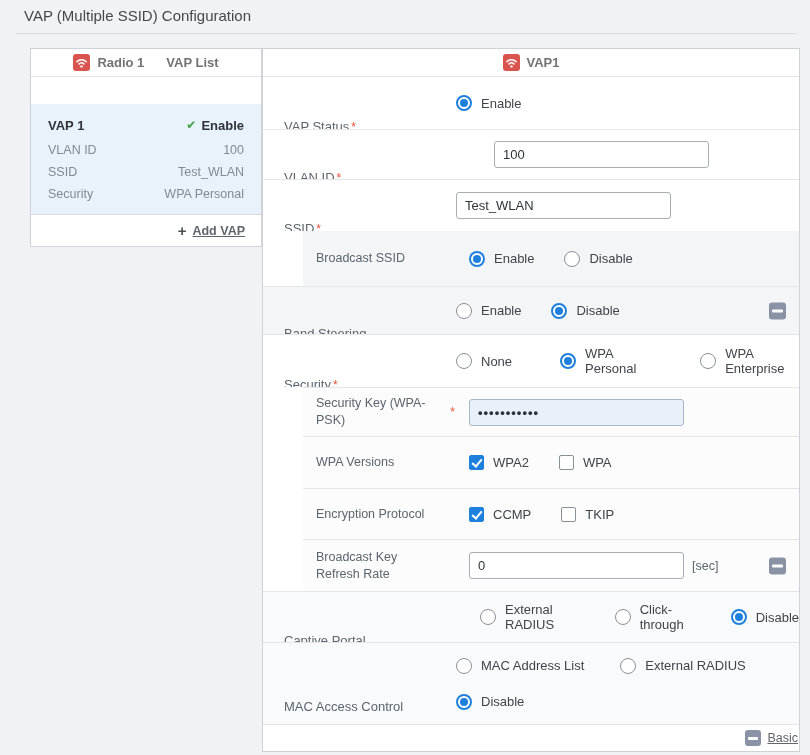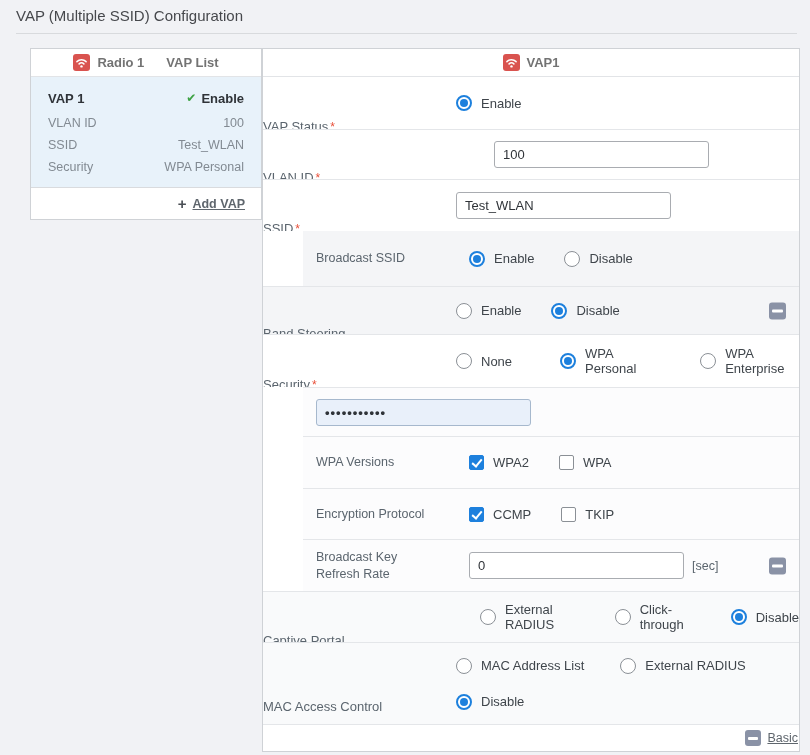--- a/index.html
+++ b/index.html
@@ -4,38 +4,38 @@
 <style>
   * { box-sizing: border-box; margin: 0; padding: 0; }
   html,body { width:810px; height:755px; }
   body {
     font-family: "Liberation Sans", "DejaVu Sans", sans-serif;
     background:#f1f2f5;
     position:relative;
     overflow:hidden;
     color:#46484c;
   }
-  .page-title { position:absolute; left:16px; top:7px; font-size:15px; color:#46484c; }
+  .page-title { position:absolute; left:24px; top:7px; font-size:15px; color:#46484c; }
   .title-rule { position:absolute; left:16px; right:13px; top:33px; border-top:1px solid #d8dadd; }
 
   .panel { background:#fff; border:1px solid #cfd2d6; position:absolute; }
   .panel-left  { left:30px;  top:48px; width:232px; }
   .panel-right { left:262px; top:48px; width:538px; }
 
   .panel-header {
     height:28px; display:flex; align-items:center; justify-content:center;
     gap:7px; font-size:13px; font-weight:bold; color:#737373;
     border-bottom:1px solid #e2e4e7; background:#fff;
   }
   .panel-header .hdr-gap { margin-left:15px; }
 
   .wifi-badge { width:17px; height:17px; flex:none; }
 
   
-  .vap-card { background:#e8f2fa; padding:9px 17px 10px 17px; height:110px; }
+  .vap-card { background:#e8f2fa; padding:9px 17px 10px 17px; height:110px;margin-top:27px; }
   .vap-card .card-top {
     display:flex; justify-content:space-between; align-items:center;
     height:24px; font-size:13px; font-weight:bold; color:#2f3338; margin-bottom:2px;
   }
   .vap-card .status-wrap { display:flex; align-items:center; gap:5px; }
   .check-glyph { color:#3da243; font-size:12px; font-weight:bold; }
   .card-row { display:flex; justify-content:space-between; font-size:12.5px; color:#828a92; line-height:22px; }
 
   .add-vap-bar {
     height:32px; border-top:1px solid #d9dbde; display:flex; align-items:center;
@@ -43,21 +43,21 @@
   }
   .plus-glyph { font-size:15px; font-weight:bold; color:#4a4f55; line-height:1; }
   .add-vap-link { font-size:12.5px; color:#5f666d; text-decoration:underline; font-weight:bold; cursor:pointer; }
 
   
   .row { display:flex; align-items:center; position:relative; background:#fff; }
   .bt { border-top:1px solid #e4e6e9; }
   .gray { background:#f4f5f7; }
   .gray-light { background:#f9fafb; }
 
-  .label-col { width:193px; flex:none; font-size:13px; color:#5b656e; line-height:1.3;margin-top:48px; }
+  .label-col { width:193px; padding-left:21px; flex:none; font-size:13px; color:#5b656e; line-height:1.3;margin-top:48px; }
   .req { color:#e8503a; margin-left:2px; font-size:12px; }
 
   .controls { display:flex; align-items:center; gap:30px; }
   .stack { display:flex; flex-direction:column; align-items:flex-start; gap:20px; }
 
   .opt { display:flex; align-items:center; cursor:pointer; }
   .opt-label { font-size:13px; color:#3f454b; }
 
   .radio { width:16px; height:16px; border-radius:50%; border:1px solid #8b9096; background:#fff;
            flex:none; margin-right:9px; position:relative; }
@@ -228,20 +228,24 @@
       <label class="opt">
         <span class="radio"></span>
         <span class="opt-label">WPA Enterprise</span>
       </label>
     </div>
   </div>
 
   <div class="row sub h-key">
     <div class="strip"></div>
     <div class="sub-body bts faint">
+      <div class="sub-label-col">
+        <div class="sub-label">Security Key (WPA-PSK)</div>
+        <span class="req" style="margin-left:auto;">*</span>
+      </div>
       <input class="txt-input pw-input" type="text" value="•••••••••••" style="">
     </div>
   </div>
 
   <div class="row sub h-wpa">
     <div class="strip"></div>
     <div class="sub-body bts faint">
       <div class="sub-label-col">
           <div class="sub-label">WPA Versions</div>
         </div>

